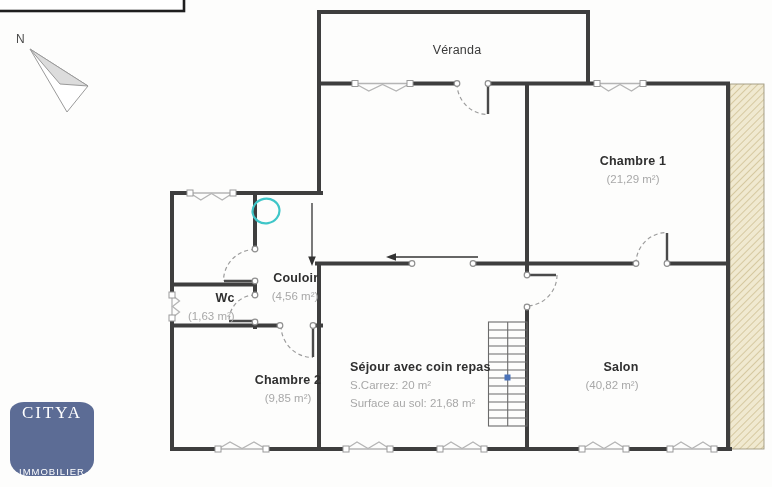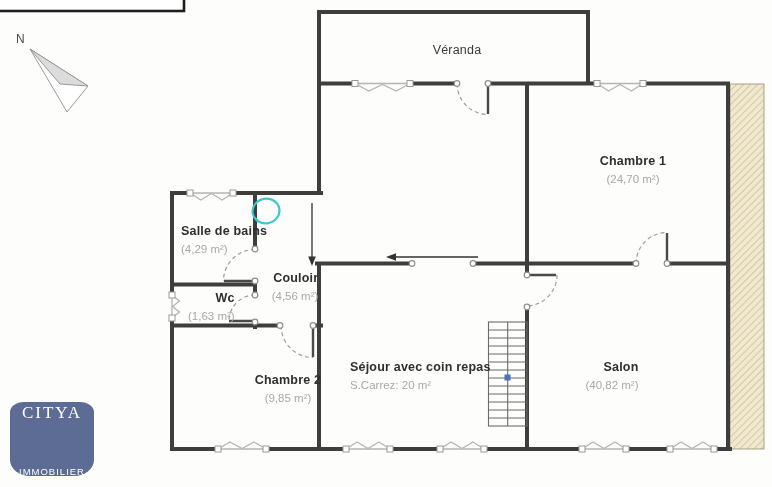--- a/index.html
+++ b/index.html
@@ -167,46 +167,43 @@
 
   <div class="compass-n">N</div>
 
   <div class="lbl center" style="left:457px; top:42px;">
     <span class="rname light">Véranda</span>
   </div>
 
 
   <div class="lbl center" style="left:633px; top:153px;">
     <span class="rname">Chambre 1</span>
-    <span class="rarea">(24,70 m²)</span>
-  </div>
-
-  <div class="lbl" style="left:181px; top:223px;">
-    <span class="rname">Salle de bains</span>
-    <span class="rarea">(4,29 m²)</span>
-  </div>
+    <span class="rarea">(21,29 m²)</span>
+  </div>
+
 
   <div class="lbl center" style="left:295px; top:270px;">
     <span class="rname">Couloir</span>
     <span class="rarea">(4,56 m²)</span>
   </div>
 
   <div class="lbl" style="left:188px; top:290px;">
     <span class="rname">Wc</span>
     <span class="rarea">(1,63 m²)</span>
   </div>
 
   <div class="lbl center" style="left:256px; top:372px;margin-left:32px;">
     <span class="rname">Chambre 2</span>
     <span class="rarea">(9,85 m²)</span>
   </div>
 
   <div class="lbl" style="left:350px; top:359px;">
     <span class="rname">Séjour avec coin repas</span>
     <span class="rarea">S.Carrez: 20 m²</span>
+    <span class="rarea">Surface au sol: 21,68 m²</span>
   </div>
 
   <div class="lbl center" style="left:612px; top:359px;">
     <span class="rname">Salon</span>
     <span class="rarea">(40,82 m²)</span>
   </div>
 
   <div class="logo">
     <svg width="30" height="16" viewBox="0 0 30 16" style="position:static">
       <path d="M3 2 H27" stroke="#fff" stroke-width="2.4"></path>

